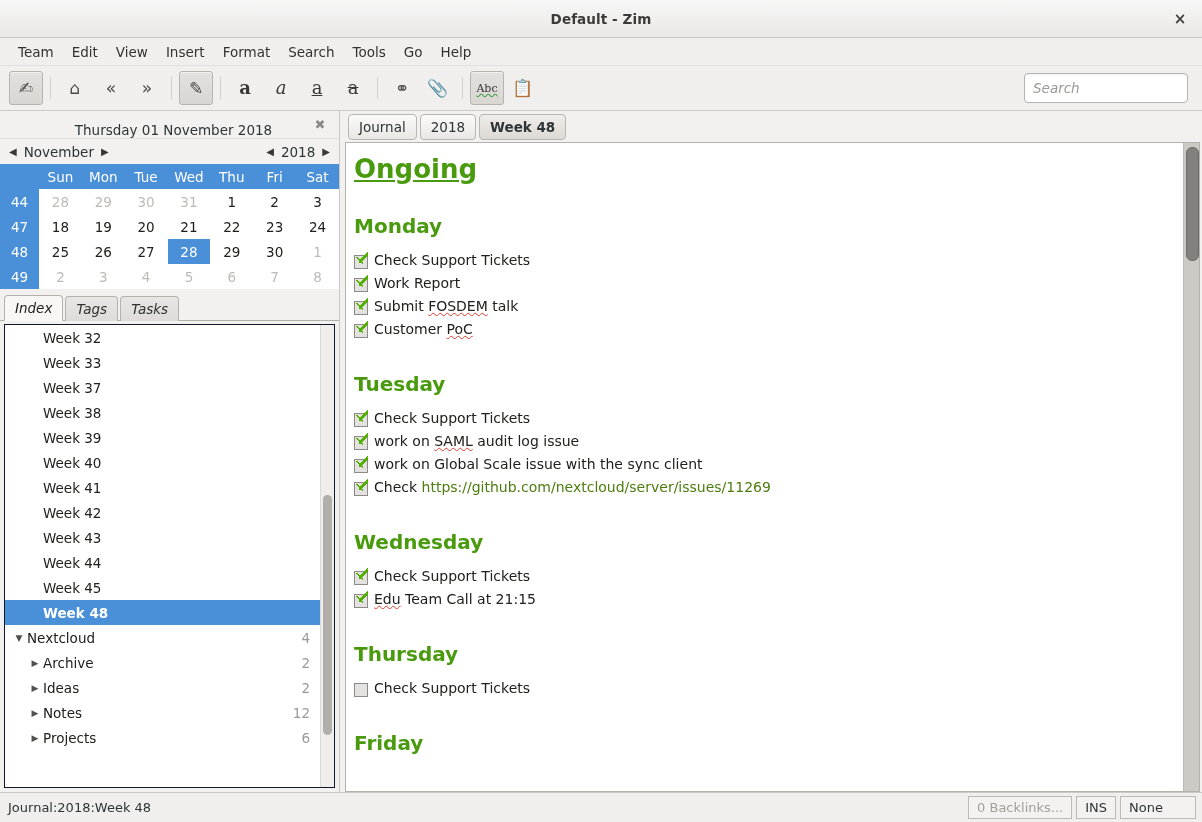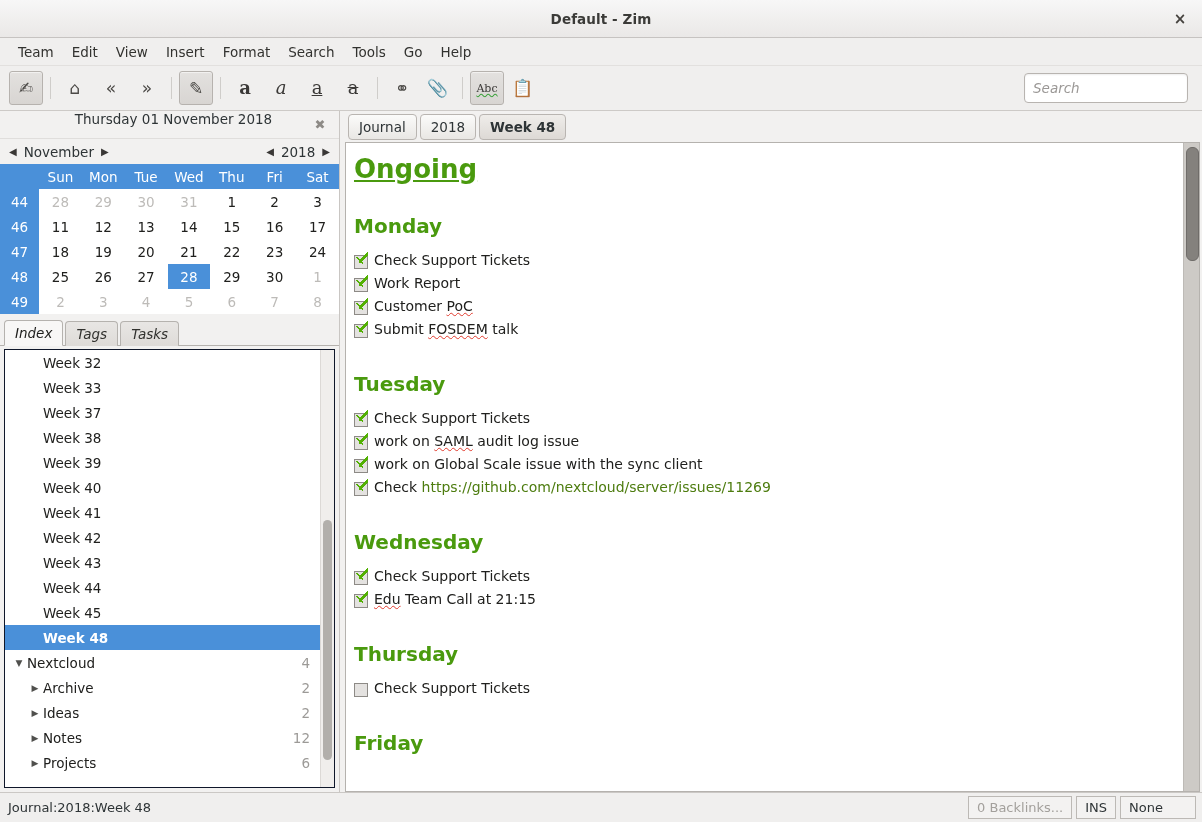--- a/index.html
+++ b/index.html
@@ -104,21 +104,21 @@
 
   
   .left-pane {
     width: 339px; min-width: 339px;
     display: flex; flex-direction: column;
     background: #f2f1f0;
     border-right: 1px solid #c9c6c3;
   }
   .cal-header {
     height: 27px; min-height: 27px;
-    display: flex; align-items: flex-start; justify-content: center;
+    display: flex; align-items: flex-end; justify-content: center;
     position: relative;
     background: #f2f1f0;
     font-size: 13.5px; color: #2e3436; margin-left: 8px;
   }
   .cal-close {
     position: absolute; right: 12px; top: 50%; transform: translateY(-50%);
     width: 14px; height: 14px; cursor: pointer;
     display:flex;align-items:center;justify-content:center;
     color: #8d8a86; font-size: 13px; font-weight: bold;
   }
@@ -433,30 +433,20 @@
         <tbody id="cal-body">
             <tr>
               <td class="wknum">44</td>
               <td class="dim ">28</td>
               <td class="dim ">29</td>
               <td class="dim ">30</td>
               <td class="dim ">31</td>
               <td class="">1</td>
               <td class="">2</td>
               <td class="">3</td>
-            </tr>
-            <tr>
-              <td class="wknum">46</td>
-              <td class="">11</td>
-              <td class="">12</td>
-              <td class="">13</td>
-              <td class="">14</td>
-              <td class="">15</td>
-              <td class="">16</td>
-              <td class="">17</td>
             </tr>
             <tr>
               <td class="wknum">47</td>
               <td class="">18</td>
               <td class="">19</td>
               <td class="">20</td>
               <td class="">21</td>
               <td class="">22</td>
               <td class="">23</td>
               <td class="">24</td>
@@ -596,25 +586,25 @@
               <div class="task">
                 <span class="cbox checked"></span>
                 <span class="task-text"><span>Check Support Tickets</span></span>
               </div>
               <div class="task">
                 <span class="cbox checked"></span>
                 <span class="task-text"><span>Work Report</span></span>
               </div>
               <div class="task">
                 <span class="cbox checked"></span>
+                <span class="task-text"><span>Submit </span><span class="sp">FOSDEM</span><span> talk</span></span>
+              </div>
+              <div class="task">
+                <span class="cbox checked"></span>
                 <span class="task-text"><span>Customer </span><span class="sp">PoC</span></span>
-              </div>
-              <div class="task">
-                <span class="cbox checked"></span>
-                <span class="task-text"><span>Submit </span><span class="sp">FOSDEM</span><span> talk</span></span>
               </div>
             </div><h2 class="zh2">Tuesday</h2><div class="task-list">
               <div class="task">
                 <span class="cbox checked"></span>
                 <span class="task-text"><span>Check Support Tickets</span></span>
               </div>
               <div class="task">
                 <span class="cbox checked"></span>
                 <span class="task-text"><span>work on </span><span class="sp">SAML</span><span> audit log issue</span></span>
               </div>

